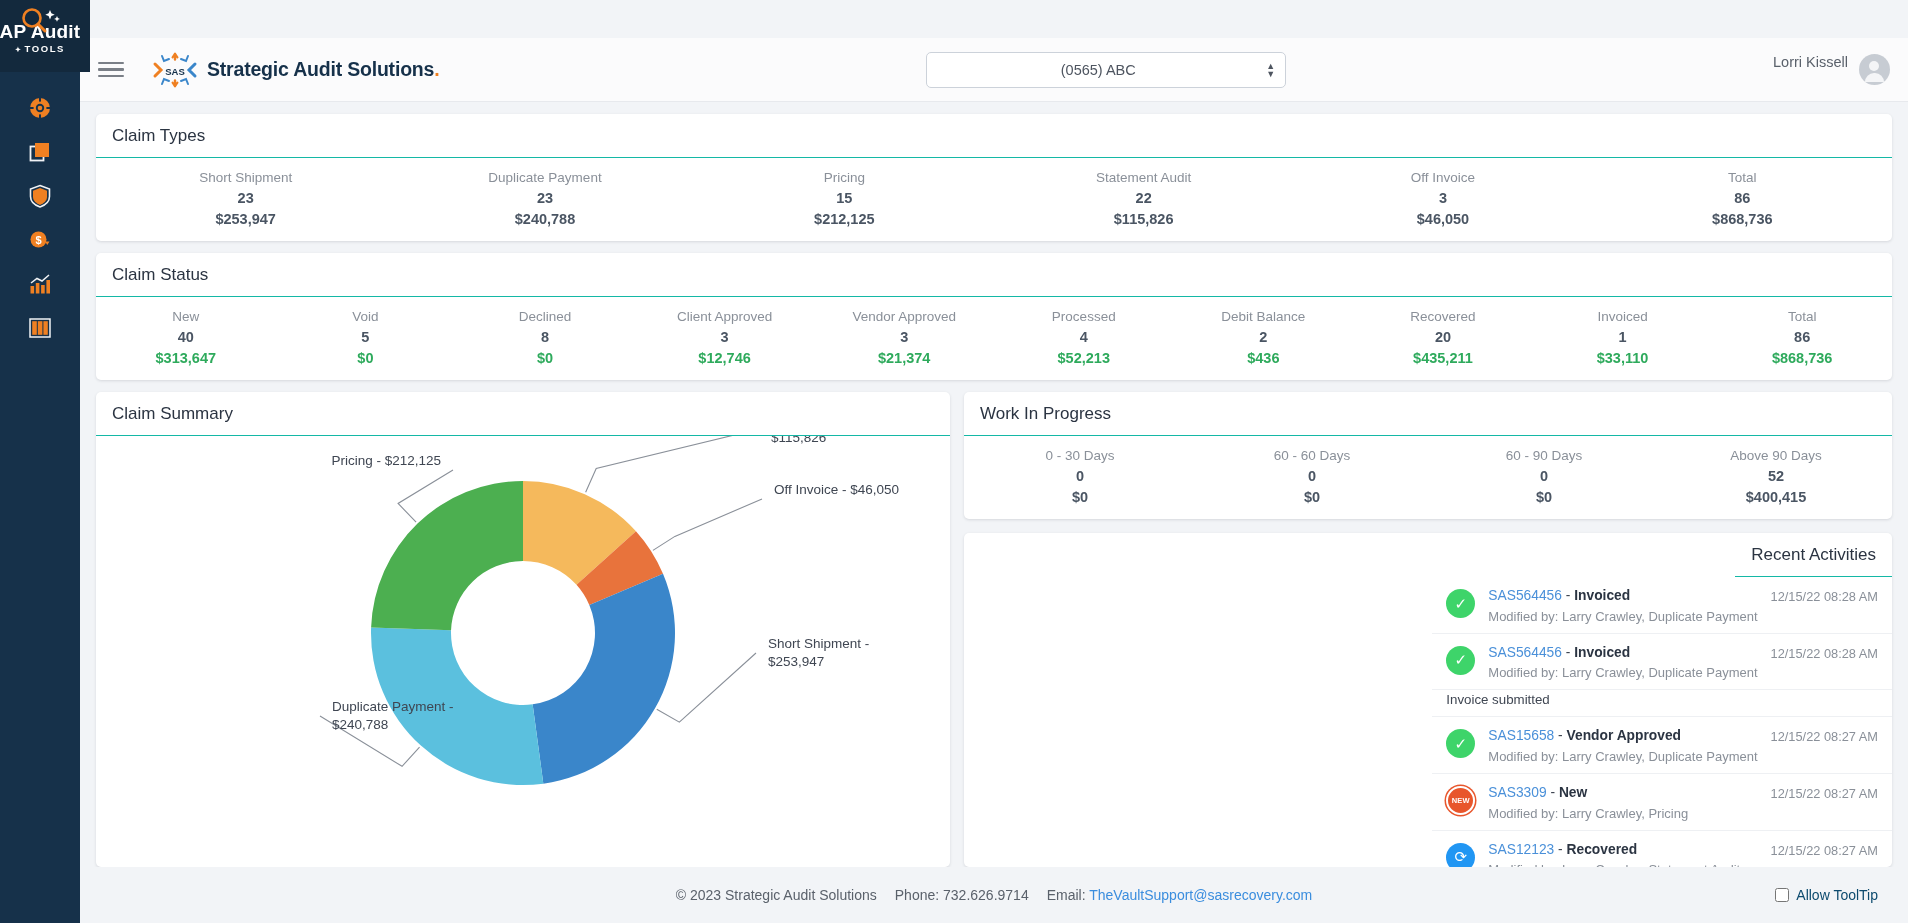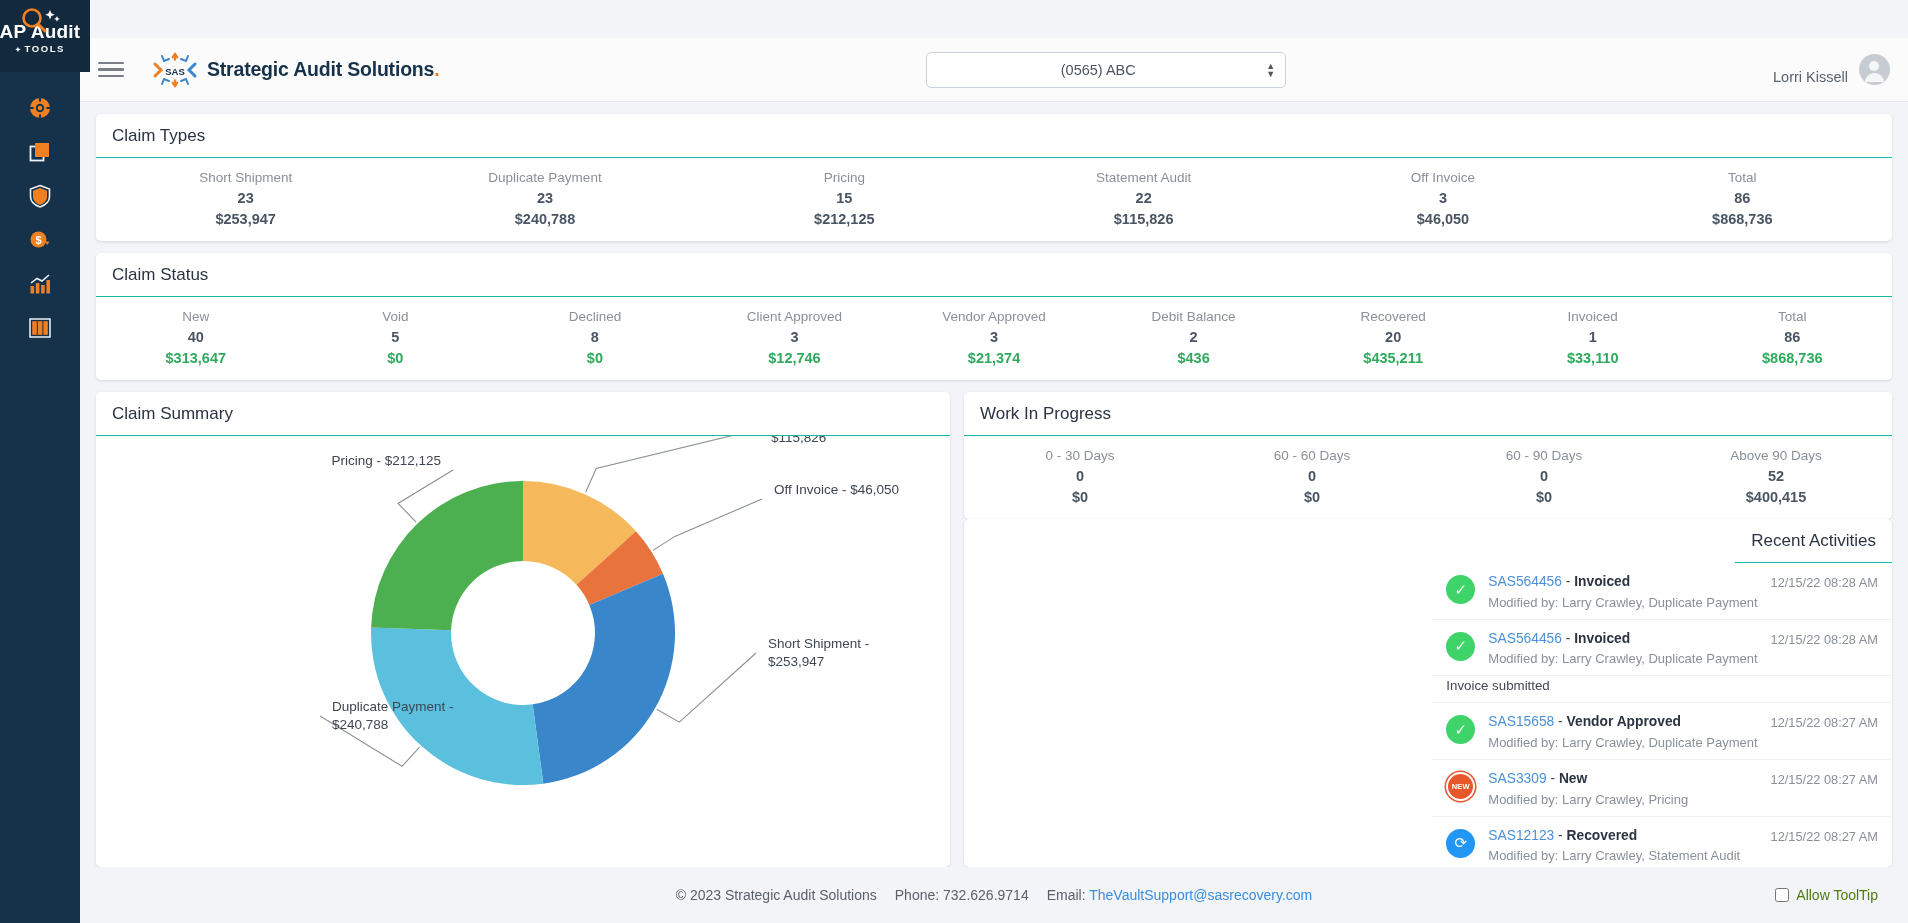--- a/index.html
+++ b/index.html
@@ -68,21 +68,21 @@
     text-align: center; text-align-last: center;
     padding: 0 26px 0 10px;
     appearance: none; -webkit-appearance: none;
     cursor: pointer;
   }
   .select-arrows {
     position: absolute; right: 11px; top: 50%; transform: translateY(-50%);
     font-size: 9px; line-height: 8px; color: #4e5560; pointer-events: none;
     display: flex; flex-direction: column;
   }
-  .user-area { display: flex; align-items: flex-end; gap: 11px; }
+  .user-area { display: flex; align-items: flex-start; gap: 11px; }
   .user-name { font-size: 14.5px; color: #5a616b; }
   .avatar {
     width: 31px; height: 31px; border-radius: 50%;
     background: #c7ccd3; display: flex; align-items: flex-end; justify-content: center;
     overflow: hidden; cursor: pointer;
   }
   .avatar-inner { position: relative; width: 31px; height: 31px; display:flex; align-items:center; justify-content:center; flex-direction:column; }
   .avatar-head { width: 10px; height: 10px; border-radius: 50%; background:#f4f5f7; margin-top:4px;}
   .avatar-body { width: 19px; height: 9px; border-radius: 9px 9px 0 0; background:#f4f5f7; margin-top:1.5px;}
 
@@ -107,21 +107,21 @@
     display: flex; flex-direction: column; gap: 5px;
   }
   .m-label { font-size: 13.5px; color: #8a9099; }
   .m-count { font-size: 14.5px; font-weight: bold; color: #4a5563; }
   .m-amt { font-size: 14.5px; font-weight: bold; color: #4a5563; }
   .m-amt.green { color: #2eaa5c; }
 
   
   .bottom { display: flex; gap: 14px; flex: 1; min-height: 0; }
   .summary-card { width: 854px; flex-shrink: 0; display: flex; flex-direction: column; }
-  .right-col { flex: 1; display: flex; flex-direction: column; min-width: 0; }
+  .right-col { flex: 1; display: flex; flex-direction: column; gap: 14px; min-width: 0; }
 
   .chart-area { flex: 1; position: relative; overflow: hidden; }
   .chart-svg { display: block; }
 
   .wip-card { flex-shrink: 0; }
   .wip-row { display: flex; padding: 12px 0 14px 0; }
 
   .activities-card { flex: 1; display: flex; flex-direction: column; min-height: 0; align-items: flex-end; }
   .act-list { overflow-y: auto; flex: 1; }
   .act-list::-webkit-scrollbar { width: 7px; }
@@ -150,21 +150,21 @@
   
   .footer {
     height: 56px; flex-shrink: 0;
     display: flex; align-items: center; justify-content: center;
     position: relative; font-size: 14px; color: #5a616b;
     gap: 18px;
   }
   .footer a { color: #3a8dde; text-decoration: none; }
   .tooltip-box { position: absolute; right: 30px; display: flex; align-items: center; gap: 7px; }
   .tooltip-box input { width: 14px; height: 14px; cursor: pointer; }
-  .tooltip-box label { font-size: 14px; color: #4d7c0f; cursor: pointer; }
+  .tooltip-box label { font-size: 14px; color: #0c4a6e; cursor: pointer; }
   .leader { stroke: #8a9099; stroke-width: 1.1; fill: none; }
   .pie-label { font-size: 13.5px; fill: #3f4652; font-family: "Liberation Sans", sans-serif; }
 </style>
 </head>
 <body>
 
 <div class="app">
 
   <div class="sidebar">
     <div class="brand-box">
@@ -336,20 +336,25 @@
           </div>
           <div class="metric">
             <div class="m-label">Client Approved</div>
             <div class="m-count">3</div>
             <div class="m-amt green">$12,746</div>
           </div>
           <div class="metric">
             <div class="m-label">Vendor Approved</div>
             <div class="m-count">3</div>
             <div class="m-amt green">$21,374</div>
+          </div>
+          <div class="metric">
+            <div class="m-label">Processed</div>
+            <div class="m-count">4</div>
+            <div class="m-amt green">$52,213</div>
           </div>
           <div class="metric">
             <div class="m-label">Debit Balance</div>
             <div class="m-count">2</div>
             <div class="m-amt green">$436</div>
           </div>
           <div class="metric">
             <div class="m-label">Recovered</div>
             <div class="m-count">20</div>
             <div class="m-amt green">$435,211</div>

